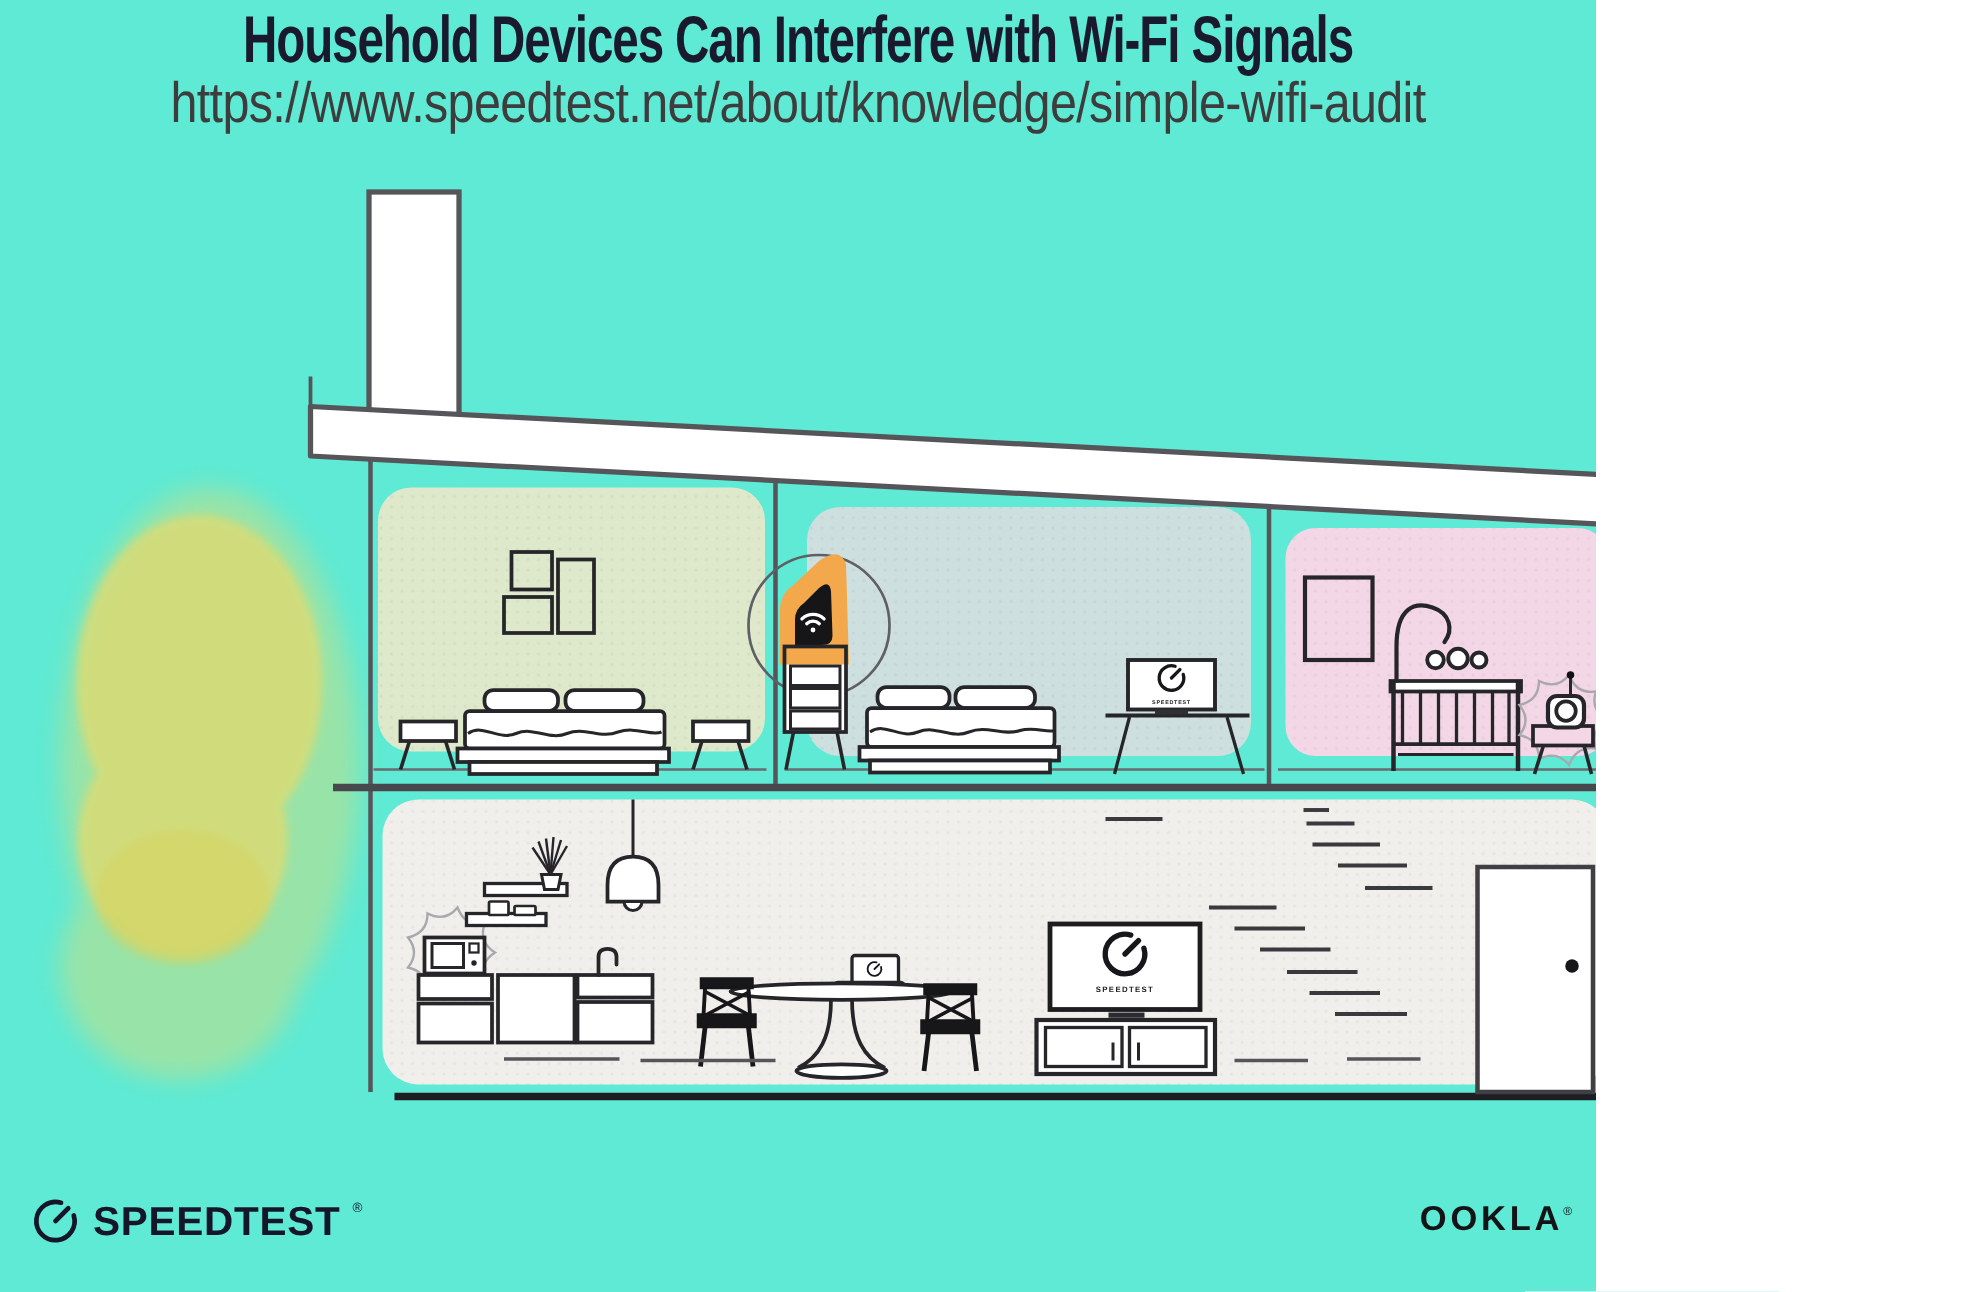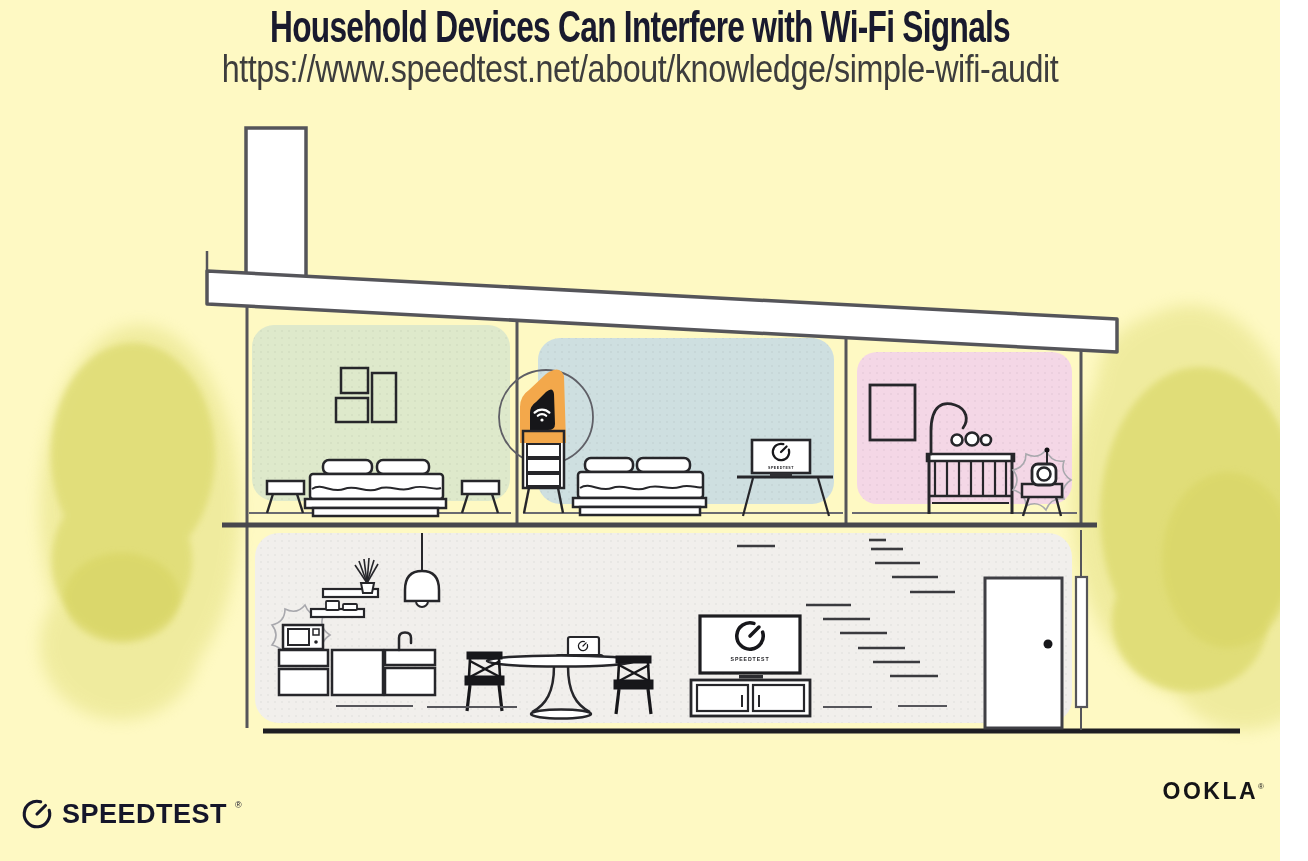--- a/index.html
+++ b/index.html
@@ -1,29 +1,29 @@
 <!DOCTYPE html>
 <html><head>
 <meta charset="utf-8">
 <style>
   html,body{margin:0;padding:0;background:#fff;}
-  .stage{position:relative;width:1280px;height:861px;background:#fef9c3;overflow:hidden;
+  .stage{position:relative;width:1064px;height:861px;background:#5eead4;overflow:hidden;
          font-family:"Liberation Sans",sans-serif;}
   .title{position:absolute;top:2px;left:0;right:0;text-align:center;
          font-size:44px;font-weight:700;color:#191a2e;letter-spacing:-1px;
          transform:scaleX(0.72);white-space:nowrap;}
   .url{position:absolute;top:48px;left:0;right:0;text-align:center;
        font-size:38px;font-weight:400;color:#3d3d3d;letter-spacing:-0.5px;
        transform:scaleX(0.85);white-space:nowrap;}
   .art{position:absolute;left:0;top:0;}
   .speedtest-logo{position:absolute;left:20px;top:797px;display:flex;align-items:center;gap:8px;color:#15162a;}
   .speedtest-logo .word{font-size:27px;font-weight:700;letter-spacing:0.5px;line-height:34px;}
   .reg{font-size:9px;position:relative;top:-9px;font-weight:400;}
-  .ookla-logo{position:absolute;right:16px;top:770px;color:#141417;
-              font-weight:700;font-size:23px;letter-spacing:2.5px;line-height:42px;}
+  .ookla-logo{position:absolute;right:16px;top:799px;color:#141417;
+              font-weight:700;font-size:23px;letter-spacing:2.5px;line-height:26px;}
   .ookla-logo .reg{font-size:8px;top:-10px;letter-spacing:0;}
 </style>
 </head>
 <body>
 
 <div class="stage">
 
   <div class="title">Household Devices Can Interfere with Wi-Fi Signals</div>
   <div class="url">https://www.speedtest.net/about/knowledge/simple-wifi-audit</div>
 

